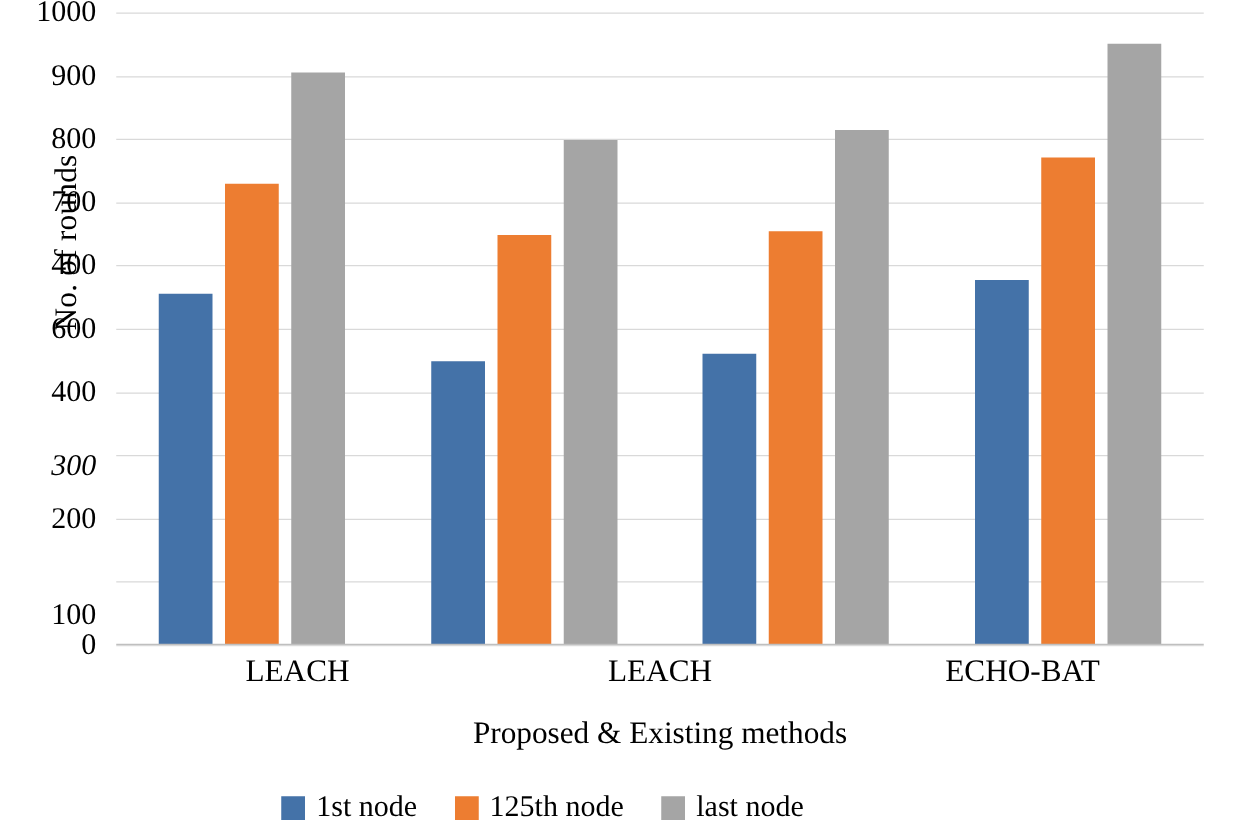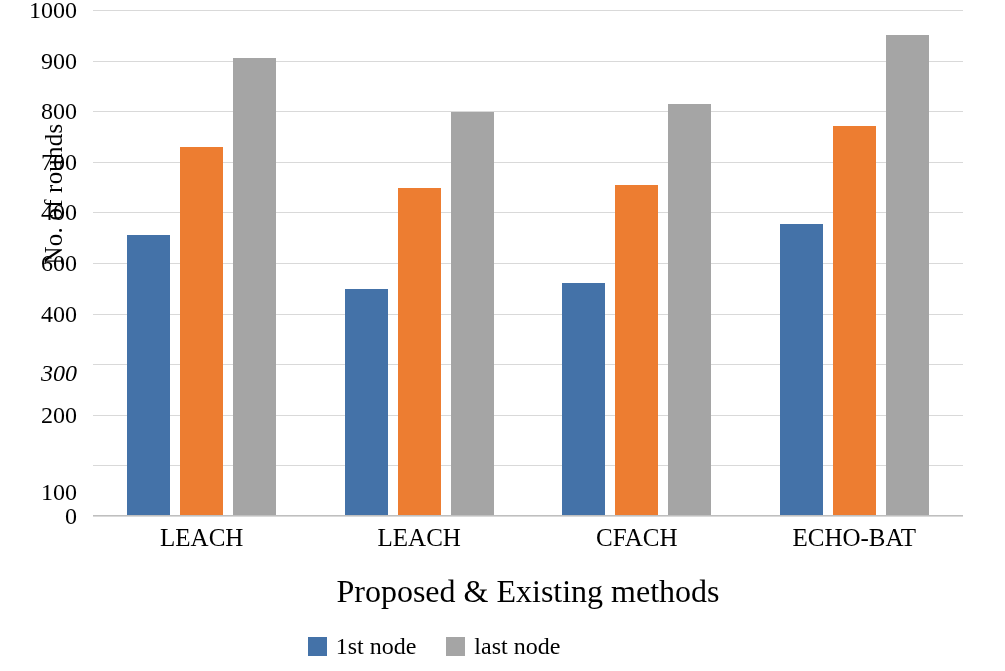--- a/index.html
+++ b/index.html
@@ -119,21 +119,21 @@
     white-space: nowrap;
   }
 
   
   .x-axis-title {
     position: absolute;
     left: 93px;
     top: 573px;
     width: 870px;
     text-align: center;
-    font-size: 32px;
+    font-size: 25px;
   }
 
   
   .legend {
     position: absolute;
     left: 0;
     top: 634px;
     width: 868px;
     display: flex;
     justify-content: center;
@@ -212,30 +212,33 @@
           <div class="bar s1" style="height: 389.62px; background: rgb(237, 125, 49);"></div>
           <div class="bar s2" style="height: 481.206px; background: rgb(165, 165, 165);"></div>
         </div>
       </div>
     <div class="axis-line-x"></div>
   </div>
 
   <div class="x-ticks">
       <div class="x-tick">LEACH</div>
       <div class="x-tick">LEACH</div>
-      <div class="x-tick">CFACH</div>
       <div class="x-tick">ECHO-BAT</div>
     </div>
 
   <div class="x-axis-title">Proposed &amp; Existing methods</div>
 
   <div class="legend">
       <div class="legend-item">
         <span class="legend-swatch" style="background: rgb(68, 114, 168);"></span>
         <span class="legend-label">1st node</span>
       </div>
       <div class="legend-item">
+        <span class="legend-swatch" style="background: rgb(237, 125, 49);"></span>
+        <span class="legend-label">125th node</span>
+      </div>
+      <div class="legend-item">
         <span class="legend-swatch" style="background: rgb(165, 165, 165);"></span>
         <span class="legend-label">last node</span>
       </div>
     </div>
 
 </div>
 
 </body></html>

